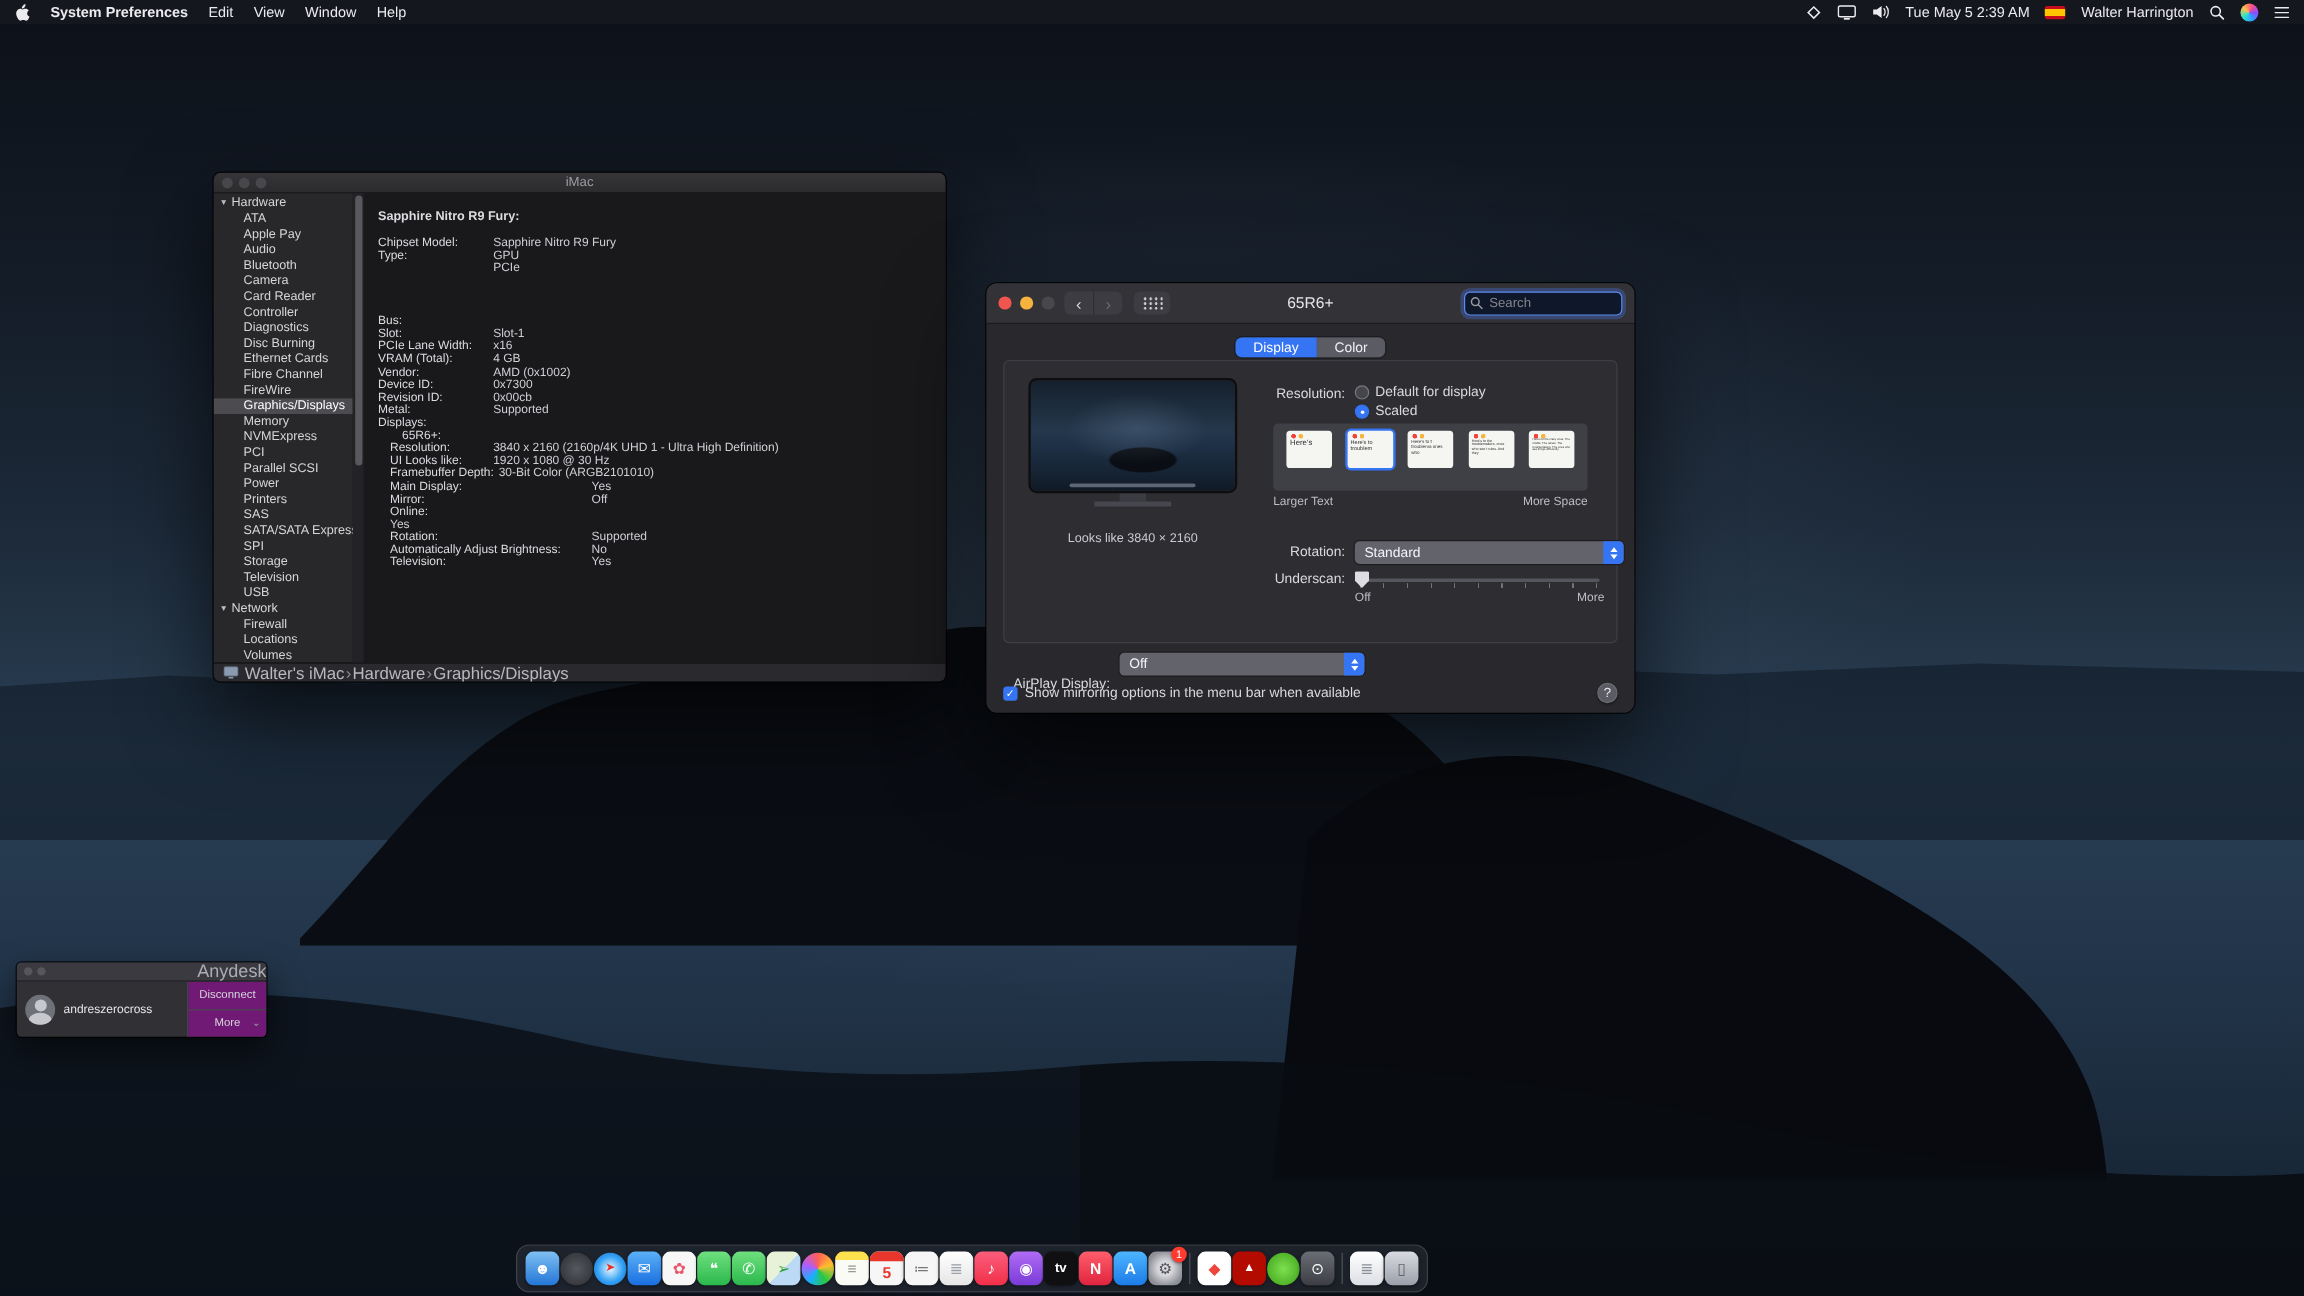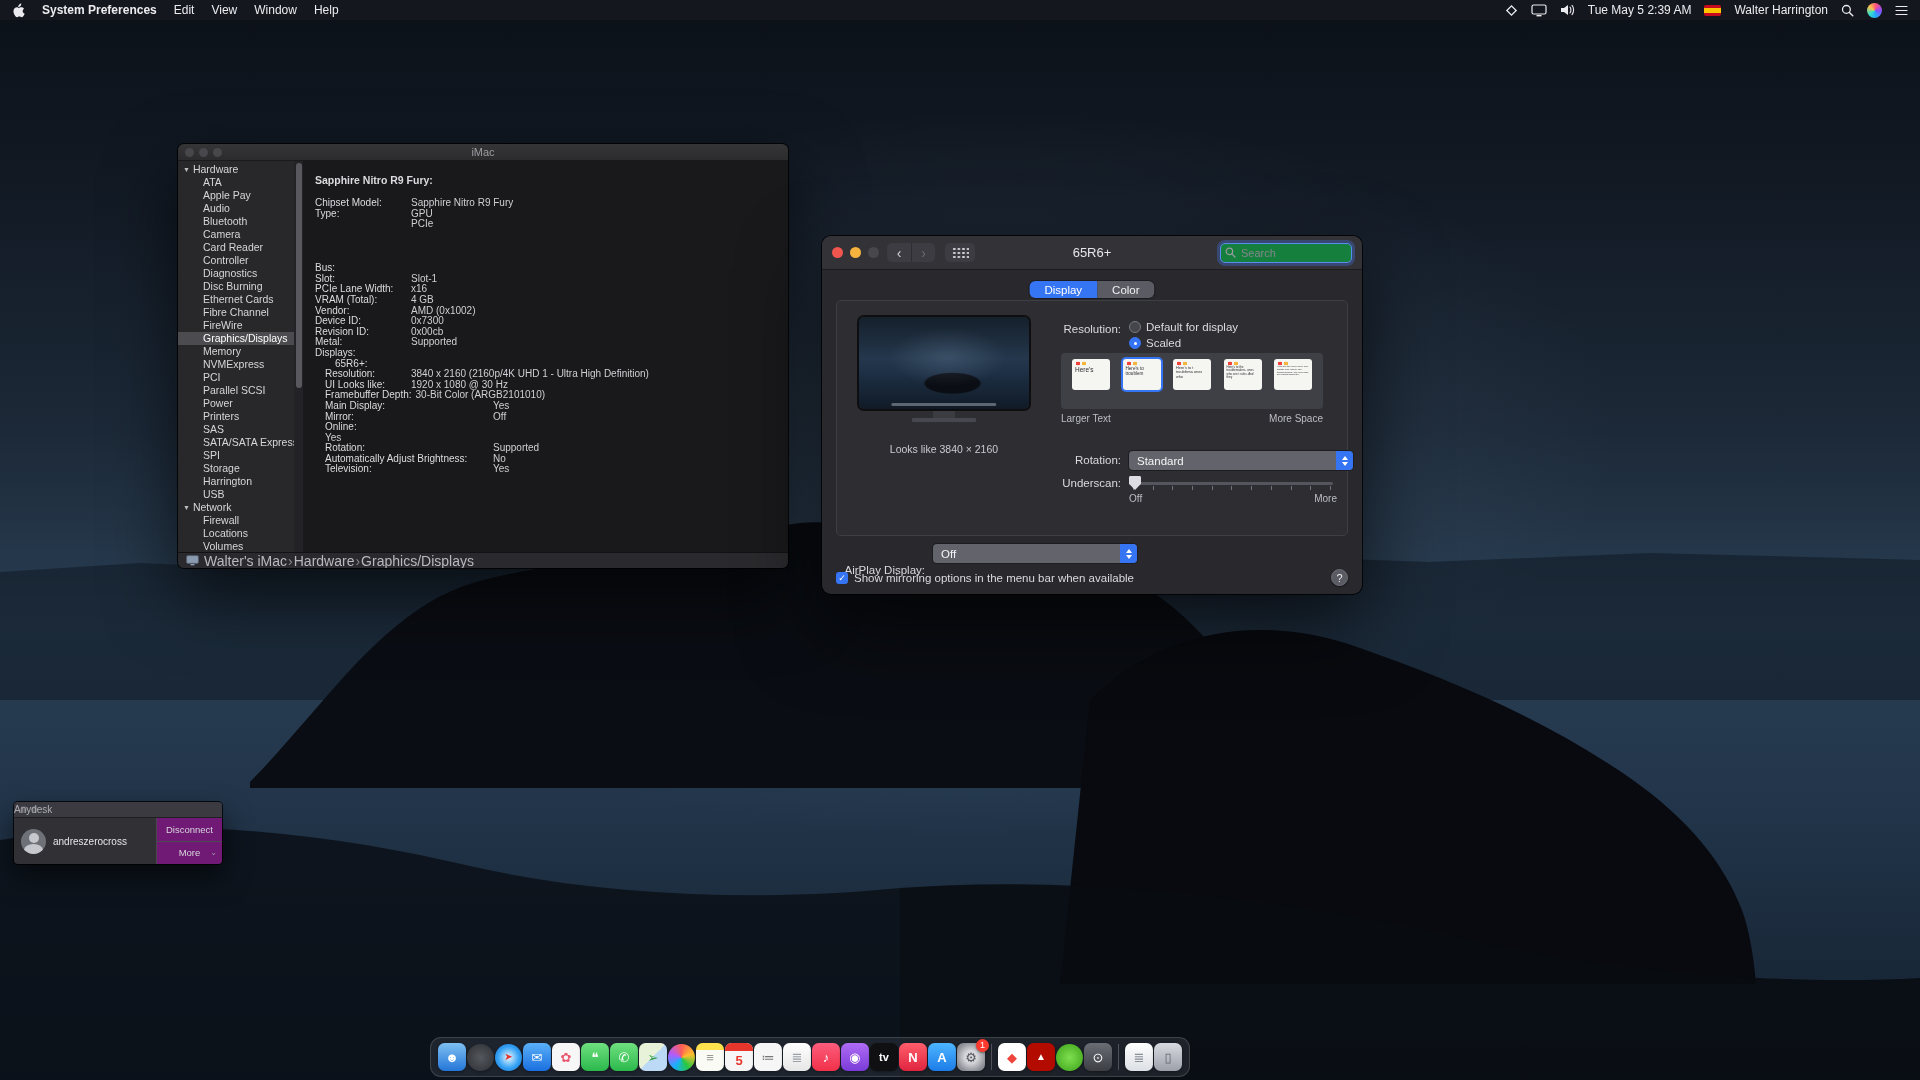--- a/index.html
+++ b/index.html
@@ -82,21 +82,21 @@
   .nb{width:24px;height:19px;background:#3c3c42;color:#d2d2d8;display:flex;align-items:center;
     justify-content:center;font-size:14px;line-height:1}
   .nb.back{border-radius:5px 0 0 5px}
   .nb.fwd{border-radius:0 5px 5px 0;border-left:1px solid #2d2d32;color:#6b6b72}
   .gridbtn{width:30px;height:19px;background:#3c3c42;border-radius:5px;margin-left:10px;
     display:flex;align-items:center;justify-content:center;z-index:2}
   .gridbtn .g{width:17px;height:11px;
     background-image:radial-gradient(circle,#cfcfd6 1px,transparent 1.25px);background-size:4.6px 4px}
   .dp-title{position:absolute;left:0;right:0;text-align:center;font-size:13px;color:#e5e5ea;pointer-events:none}
   .search-wrap{position:absolute;right:10px;top:7px;width:132px;height:20px;z-index:2}
-  .search{width:100%;height:100%;background:#15803d;border:1px solid #5a8bf0;border-radius:5px;
+  .search{width:100%;height:100%;background:#0f172a;border:1px solid #5a8bf0;border-radius:5px;
     box-shadow:0 0 0 3px rgba(70,120,240,.32);color:#dcdce2;font-size:11px;
     padding:0 4px 0 20px;outline:none;font-family:"Liberation Sans",sans-serif}
   .search::placeholder{color:#85858d}
   .search-mag{position:absolute;left:5px;top:4px;pointer-events:none}
   .dp-tabs{position:absolute;left:50%;top:45px;transform:translateX(-50%);display:flex;
     border-radius:6px;overflow:hidden;font-size:11.5px;box-shadow:0 0 0 1px #1d1d21}
   .seg{padding:2.5px 15px;background:#5b5b63;color:#f0f0f4;cursor:default}
   .seg.on{background:#3574f2;color:#fff}
 
   .gbox{position:absolute;left:14px;top:64px;width:512px;height:236px;background:#2d2d32;
@@ -164,21 +164,21 @@
     align-items:center;justify-content:center;box-shadow:0 1px 2px rgba(0,0,0,.45)}
 
   
   .ad-win{position:absolute;left:14px;top:802px;width:208px;height:62px;background:#303035;
     border-radius:4px;overflow:hidden;display:flex;flex-direction:column;
     box-shadow:0 12px 28px rgba(0,0,0,.55),0 0 0 1px rgba(0,0,0,.8)}
   .ad-title{height:16px;background:#3a3a40;position:relative;display:flex;align-items:center;
     border-bottom:1px solid #202023;flex:0 0 auto}
   .ad-title .d2{width:7px;height:7px;border-radius:50%;background:#56565c;margin-right:4px}
   .ad-title .dwrap{display:flex;margin-left:6px}
-  .ad-title .t{position:absolute;left:0;right:0;text-align:left;font-size:10px;color:#acacb4}
+  .ad-title .t{position:absolute;left:0;right:0;text-align:right;font-size:15px;color:#acacb4}
   .ad-body{flex:1;display:flex;min-height:0}
   .ad-left{flex:1;display:flex;align-items:center;gap:7px;padding-left:7px}
   .avatar{width:25px;height:25px;border-radius:50%;background:#6e7178;position:relative;
     overflow:hidden;flex:0 0 auto}
   .avatar::before{content:"";position:absolute;left:7.5px;top:4px;width:10px;height:10px;
     border-radius:50%;background:#c6c8ce}
   .avatar::after{content:"";position:absolute;left:3px;top:15px;width:19px;height:12px;
     border-radius:50% 50% 0 0;background:#c6c8ce}
   .ad-name{font-size:10px;color:#e4e4e9}
   .ad-right{width:66px;border-left:1px solid #49494f;display:flex;flex-direction:column}
@@ -300,21 +300,21 @@
           <div class="srow"><span>Memory</span></div>
           <div class="srow"><span>NVMExpress</span></div>
           <div class="srow"><span>PCI</span></div>
           <div class="srow"><span>Parallel SCSI</span></div>
           <div class="srow"><span>Power</span></div>
           <div class="srow"><span>Printers</span></div>
           <div class="srow"><span>SAS</span></div>
           <div class="srow"><span>SATA/SATA Express</span></div>
           <div class="srow"><span>SPI</span></div>
           <div class="srow"><span>Storage</span></div>
-          <div class="srow"><span>Harrington</span></div>
+          <div class="srow"><span>Television</span></div>
           <div class="srow"><span>USB</span></div>
           <div class="srow section"><span class="tri">▼</span><span>Network</span></div>
           <div class="srow"><span>Firewall</span></div>
           <div class="srow"><span>Locations</span></div>
           <div class="srow"><span>Volumes</span></div>
         </div>
       <div class="si-scroll">
           <div class="si-thumb"></div>
         </div>
       <div class="si-content">

